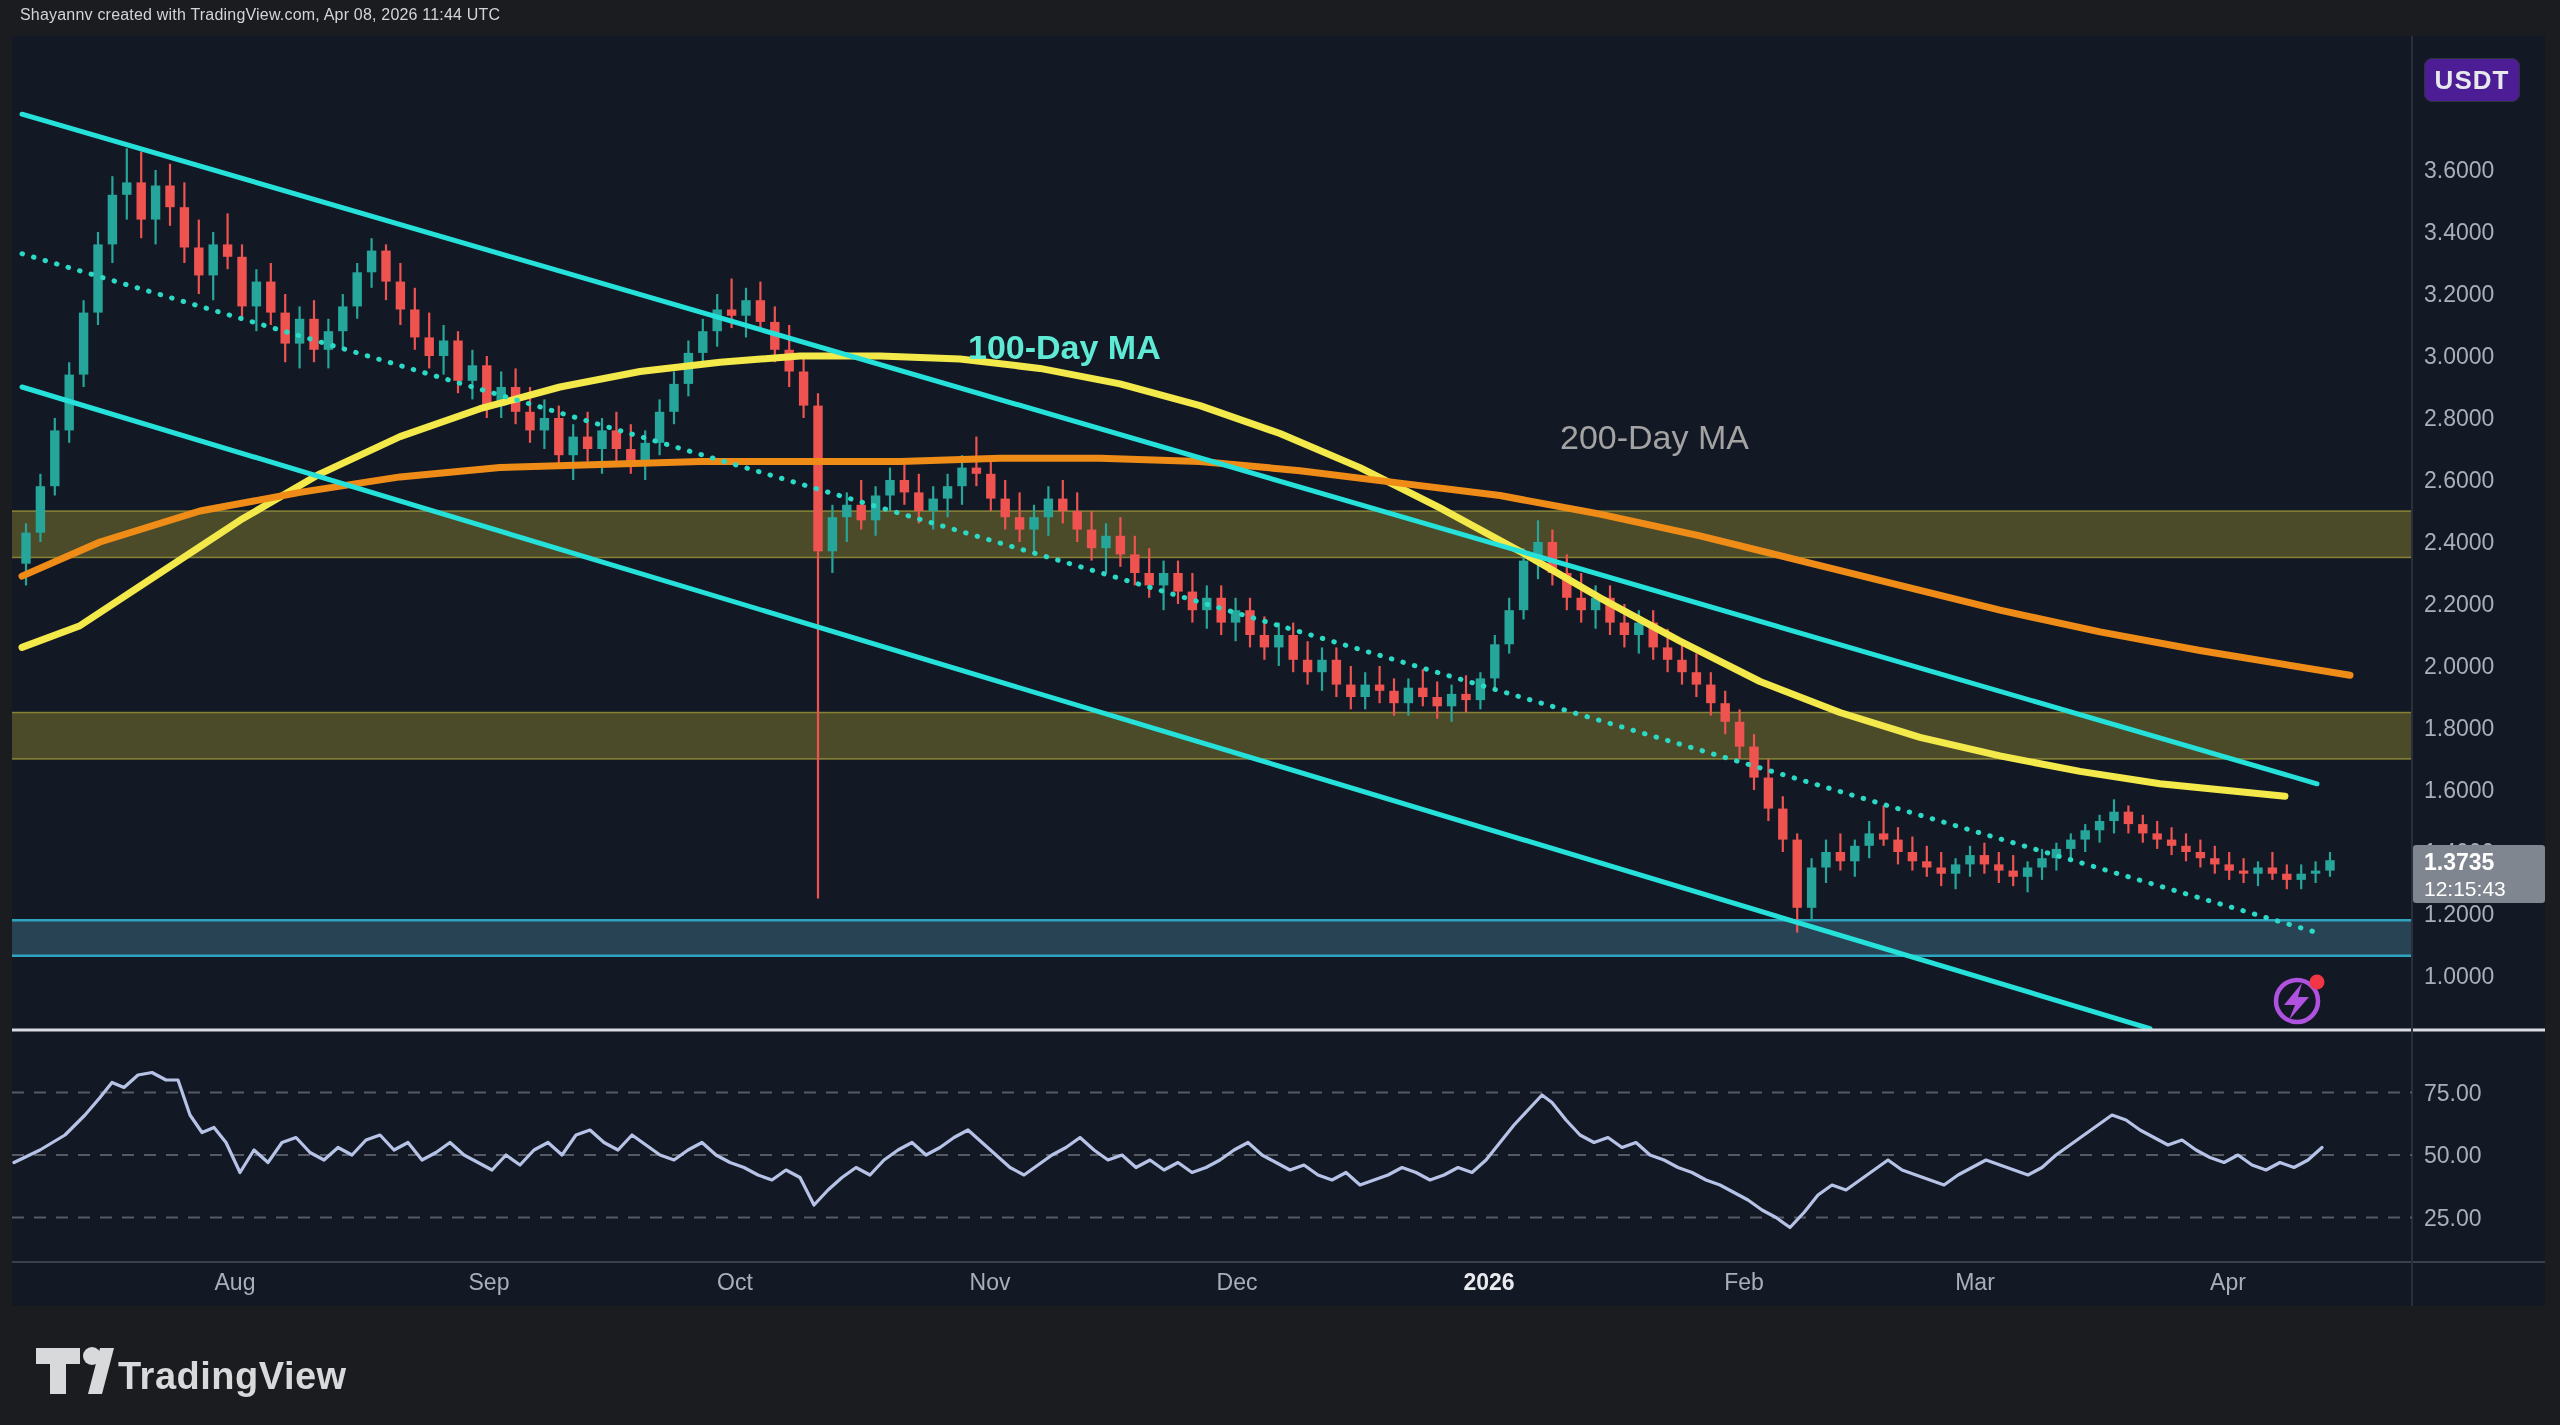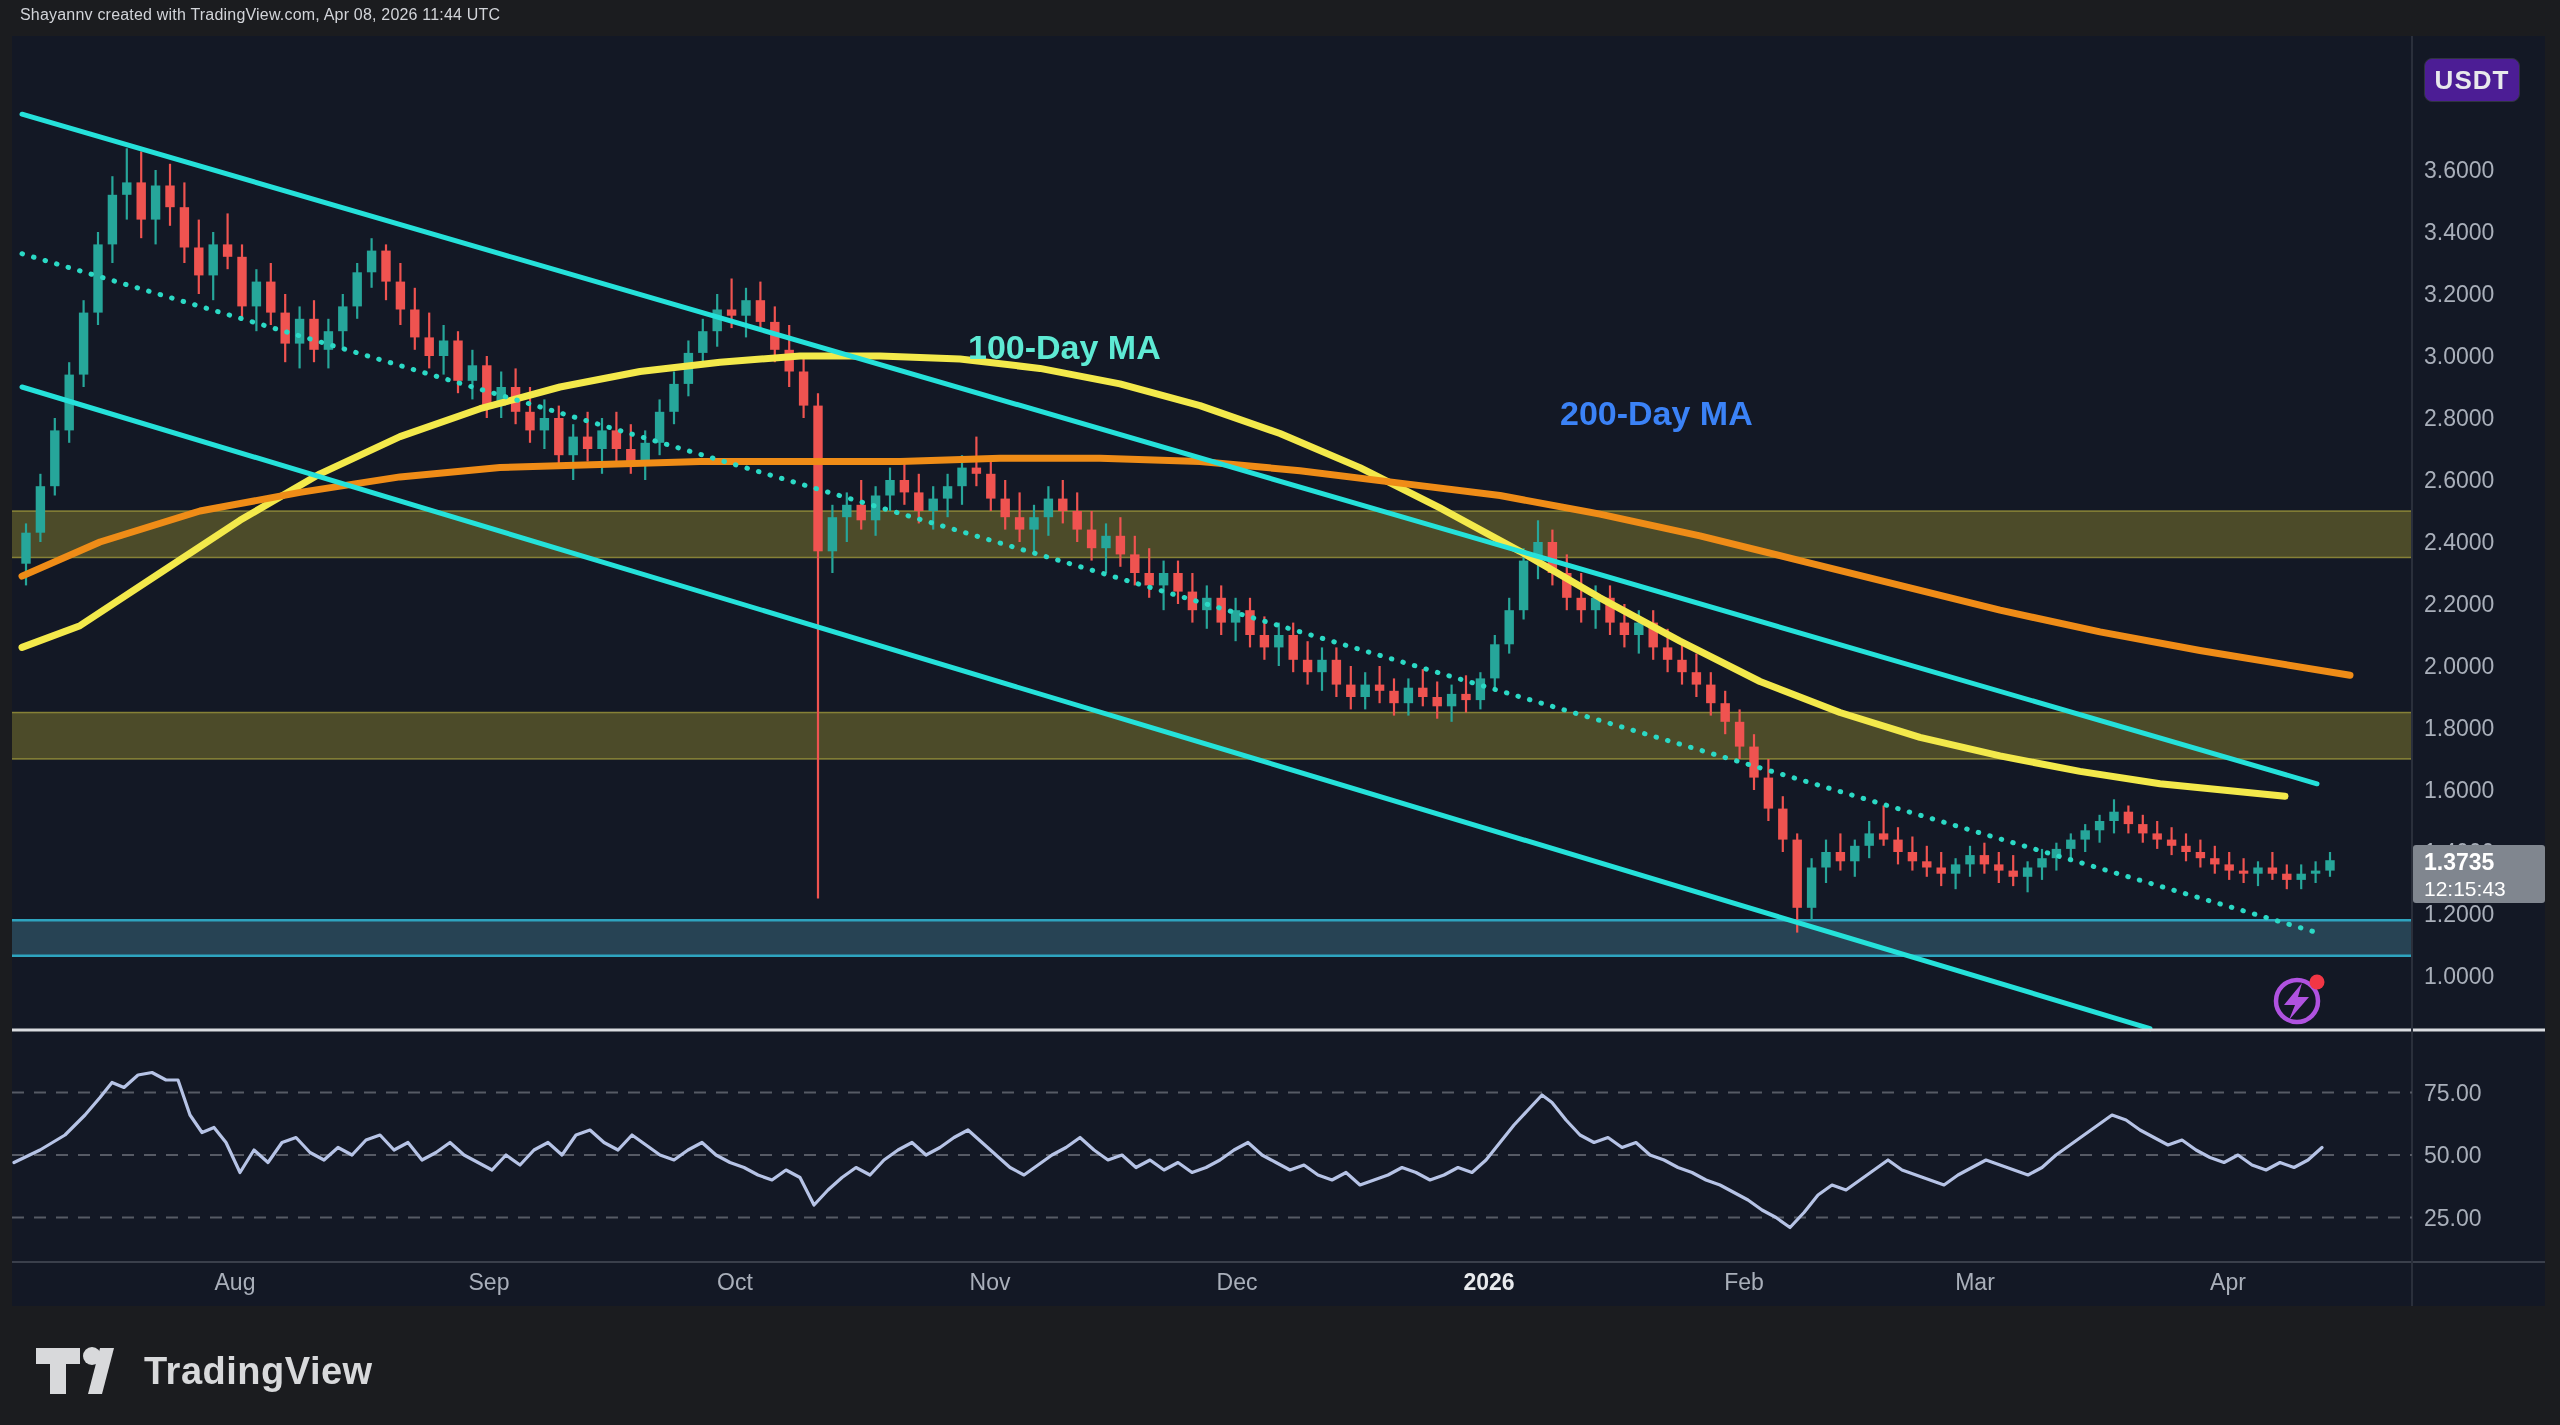--- a/index.html
+++ b/index.html
@@ -6,22 +6,22 @@
   #stage{position:relative;width:2560px;height:1425px;background:#1b1c1f;overflow:hidden;
          font-family:"Liberation Sans", sans-serif;}
   #chart-svg{position:absolute;left:0;top:0;}
   .overlay{position:absolute;}
   #header-bar{left:0;top:0;width:2560px;height:36px;}
   #attribution{left:20px;top:6px;font-size:16px;color:#d2d4d9;letter-spacing:.2px;}
   #symbol-chip{left:2424px;top:58px;width:94px;height:42px;background:#4c1d95;border:1px solid #30343f;
                border-radius:8px;color:#e8e9ec;font-size:26px;font-weight:700;letter-spacing:1px;
                display:flex;align-items:center;justify-content:center;}
   #ma100-label{left:968px;top:328px;font-size:34px;font-weight:700;color:#5eead4;}
-  #ma200-label{left:1560px;top:394px;font-size:34px;font-weight:700;color:#3b82f6;}
-  #tv-logo{left:36px;top:1344px;display:flex;align-items:center;gap:30px;color:#d8d9db;}
+  #ma200-label{left:1560px;top:418px;font-size:34px;font-weight:400;color:#a3a3a3;}
+  #tv-logo{left:36px;top:1344px;display:flex;align-items:flex-end;gap:4px;color:#d8d9db;}
   #tv-logo .logo-text{font-size:38px;font-weight:700;letter-spacing:.5px;}
 </style>
 </head>
 <body>
 
 <div id="stage">
 
   <svg id="chart-svg" width="2560" height="1425" viewBox="0 0 2560 1425">
     <defs>
       <clipPath id="rsi-clip">

